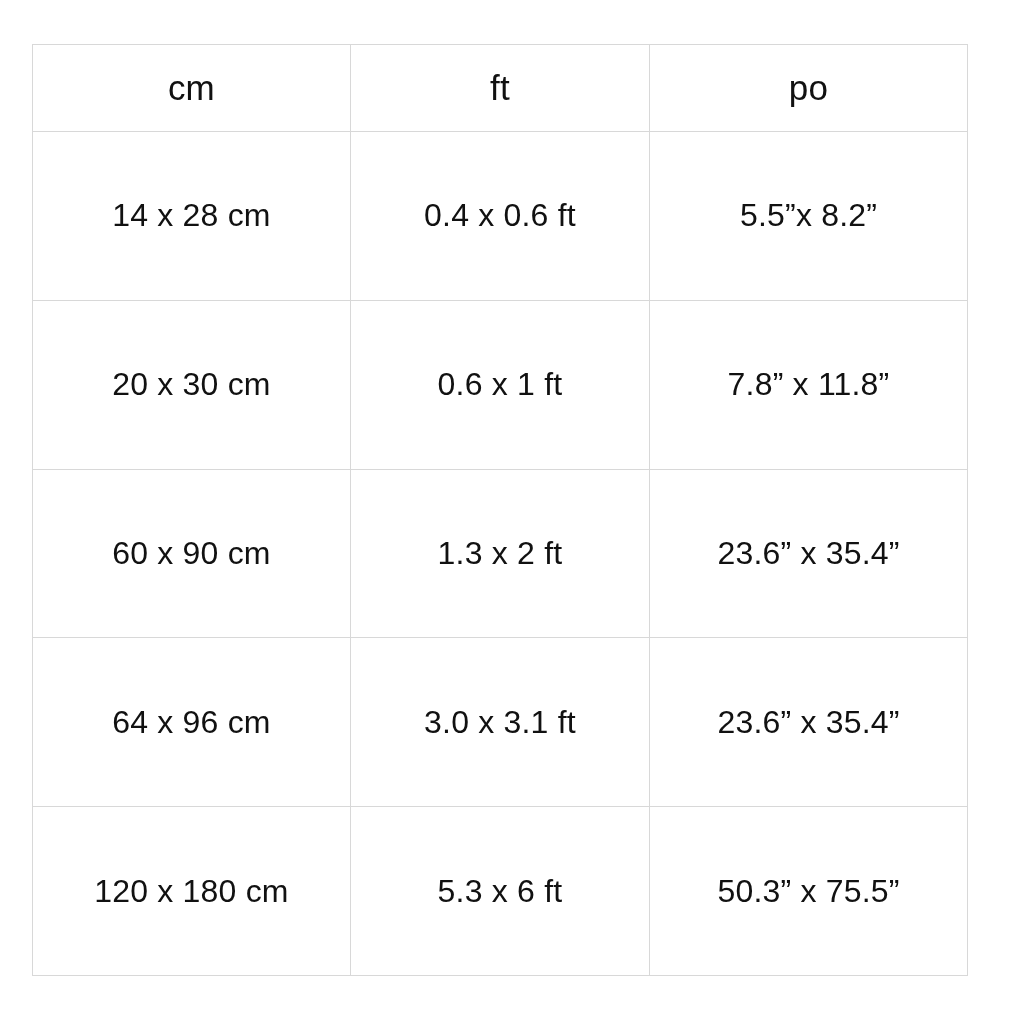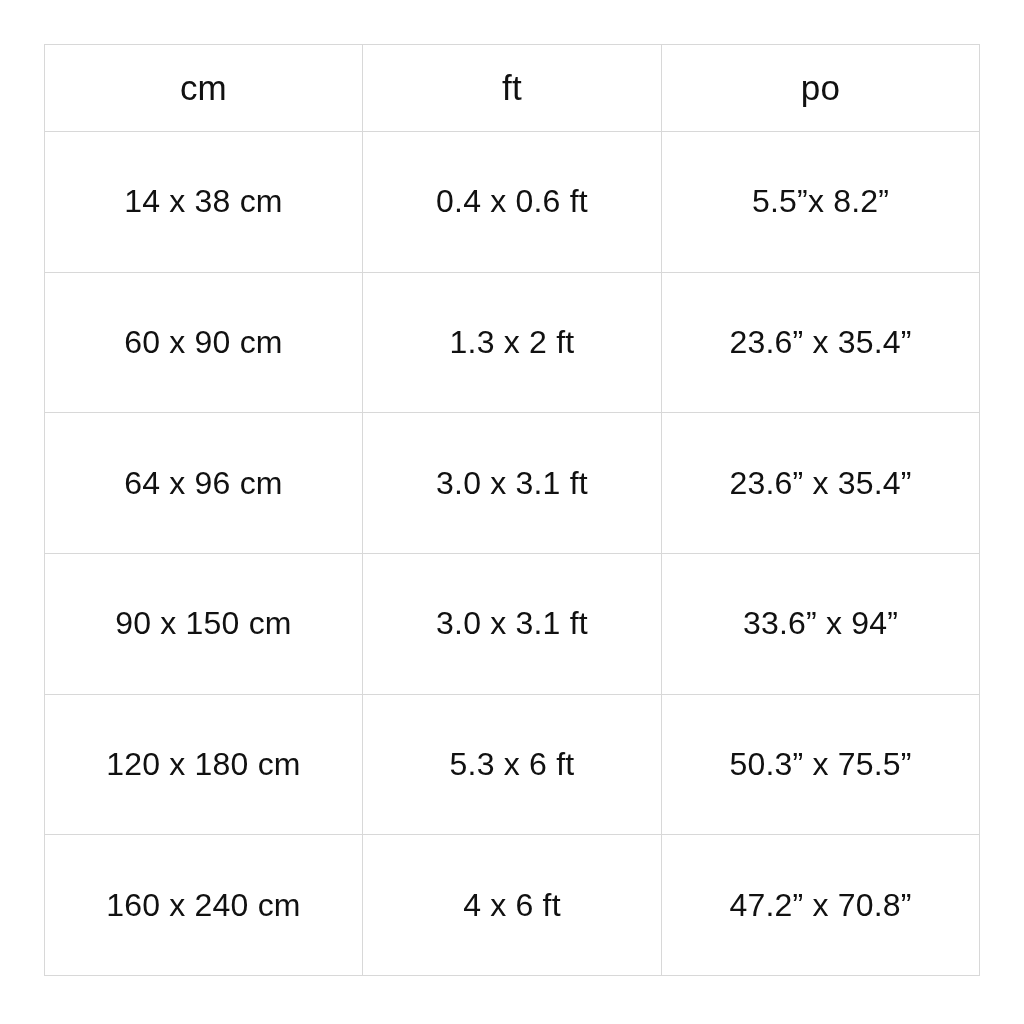--- a/index.html
+++ b/index.html
@@ -15,21 +15,21 @@
     overflow: hidden;
   }
   .page {
     position: relative;
     width: 1024px;
     height: 1024px;
     box-sizing: border-box;
   }
   .table-wrap {
     position: absolute;
-    left: 44px;
+    left: 32px;
     top: 44px;
     width: 936px;
     height: 932px;
   }
   table.size-table {
     width: 100%;
     height: 100%;
     border-collapse: collapse;
     table-layout: fixed;
   }
@@ -74,45 +74,40 @@
       </colgroup>
       <thead>
         <tr>
           <th>cm</th>
           <th>ft</th>
           <th>po</th>
         </tr>
       </thead>
       <tbody>
         <tr>
-          <td>14 x 38 cm</td>
+          <td>14 x 28 cm</td>
           <td>0.4 x 0.6 ft</td>
           <td>5.5”x 8.2”</td>
+        </tr>
+        <tr>
+          <td>20 x 30 cm</td>
+          <td>0.6 x 1 ft</td>
+          <td>7.8” x 11.8”</td>
         </tr>
         <tr>
           <td>60 x 90 cm</td>
           <td>1.3 x 2 ft</td>
           <td>23.6” x 35.4”</td>
         </tr>
         <tr>
           <td>64 x 96 cm</td>
           <td>3.0 x 3.1 ft</td>
           <td>23.6” x 35.4”</td>
         </tr>
         <tr>
-          <td>90 x 150 cm</td>
-          <td>3.0 x 3.1 ft</td>
-          <td>33.6” x 94”</td>
-        </tr>
-        <tr>
           <td>120 x 180 cm</td>
           <td>5.3 x 6 ft</td>
           <td>50.3” x 75.5”</td>
-        </tr>
-        <tr>
-          <td>160 x 240 cm</td>
-          <td>4 x 6 ft</td>
-          <td>47.2” x 70.8”</td>
         </tr>
       </tbody>
     </table>
   </div>
 </div>
 
 </body></html>

